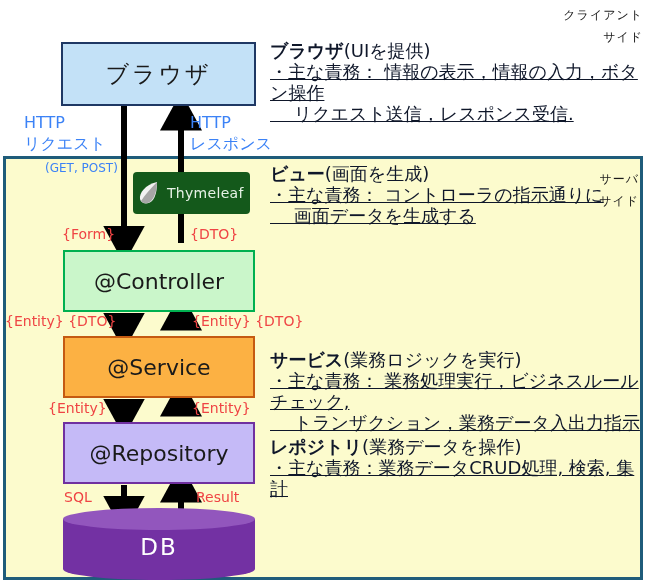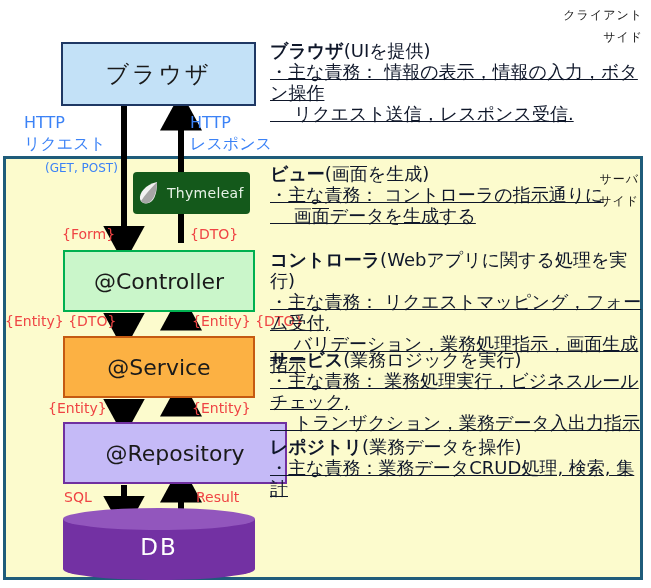--- a/index.html
+++ b/index.html
@@ -64,21 +64,21 @@
     left: 63px; top: 250px; width: 192px; height: 62px;
     background: #caf6ca;
     border: 2px solid #00b050;
   }
   #service-box {
     left: 63px; top: 336px; width: 192px; height: 62px;
     background: #fcb143;
     border: 2px solid #c55a11;
   }
   #repository-box {
-    left: 63px; top: 422px; width: 224px; height: 62px;
+    left: 63px; top: 422px; width: 192px; height: 62px;
     background: #c5baf7;
     border: 2px solid #7030a0;
   }
 
   
   #thymeleaf-box {
     position: absolute;
     left: 133px; top: 172px; width: 117px; height: 42px;
     background: #14591b;
     border-radius: 4px;
@@ -256,25 +256,20 @@
     <span class="desc-body">・主な責務： 情報の表示，情報の入力，ボタン操作
 　 リクエスト送信，レスポンス受信.</span>
   </div>
 
   <div class="desc" style="top:163px;">
     <span class="desc-title">ビュー</span><span>(画面を生成)</span>
     <span class="desc-body">・主な責務： コントローラの指示通りに
 　 画面データを生成する</span>
   </div>
 
-  <div class="desc" style="top:249px;">
-    <span class="desc-title">コントローラ</span><span>(Webアプリに関する処理を実行)</span>
-    <span class="desc-body">・主な責務： リクエストマッピング，フォーム受付,
-　 バリデーション，業務処理指示，画面生成指示</span>
-  </div>
 
   <div class="desc" style="top:349px;">
     <span class="desc-title">サービス</span><span>(業務ロジックを実行)</span>
     <span class="desc-body">・主な責務： 業務処理実行，ビジネスルールチェック,
 　 トランザクション，業務データ入出力指示</span>
   </div>
 
   <div class="desc" style="top:436px;">
     <span class="desc-title">レポジトリ</span><span>(業務データを操作)</span>
     <span class="desc-body">・主な責務：業務データCRUD処理, 検索, 集計</span>

